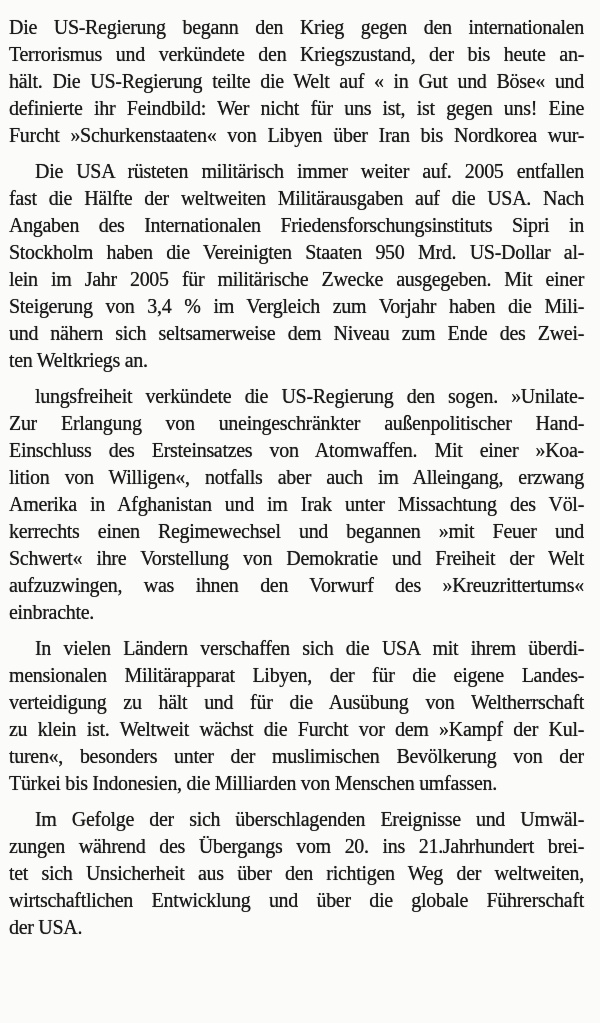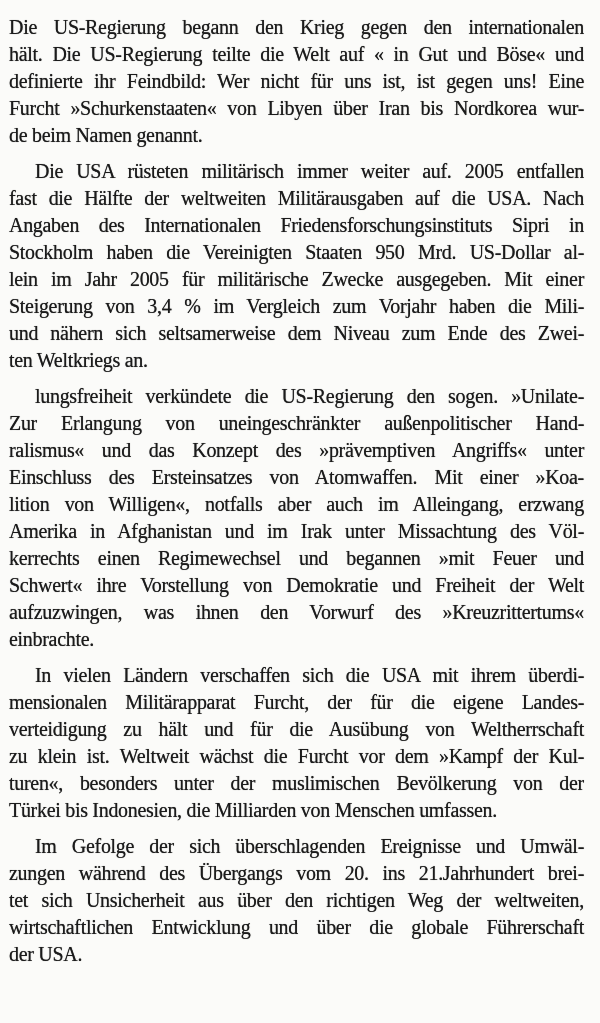--- a/index.html
+++ b/index.html
@@ -42,50 +42,49 @@
     text-indent: 26px;
   }
 </style>
 </head>
 <body>
 
 <div class="page">
   <div id="text-column">
       <div class="paragraph">
         <div class="line">Die US-Regierung begann den Krieg gegen den internationalen</div>
+        <div class="line">Terrorismus und verkündete den Kriegszustand, der bis heute an-</div>
         <div class="line">hält. Die US-Regierung teilte die Welt auf « in Gut und Böse« und</div>
         <div class="line">definierte ihr Feindbild: Wer nicht für uns ist, ist gegen uns! Eine</div>
         <div class="line">Furcht »Schurkenstaaten« von Libyen über Iran bis Nordkorea wur-</div>
-        <div class="line last">de beim Namen genannt.</div>
       </div>
       <div class="paragraph indented">
         <div class="line">Die USA rüsteten militärisch immer weiter auf. 2005 entfallen</div>
         <div class="line">fast die Hälfte der weltweiten Militärausgaben auf die USA. Nach</div>
         <div class="line">Angaben des Internationalen Friedensforschungsinstituts Sipri in</div>
         <div class="line">Stockholm haben die Vereinigten Staaten 950 Mrd. US-Dollar al-</div>
         <div class="line">lein im Jahr 2005 für militärische Zwecke ausgegeben. Mit einer</div>
         <div class="line">Steigerung von 3,4 % im Vergleich zum Vorjahr haben die Mili-</div>
         <div class="line">und nähern sich seltsamerweise dem Niveau zum Ende des Zwei-</div>
         <div class="line last">ten Weltkriegs an.</div>
       </div>
       <div class="paragraph indented">
         <div class="line">lungsfreiheit verkündete die US-Regierung den sogen. »Unilate-</div>
         <div class="line">Zur Erlangung von uneingeschränkter außenpolitischer Hand-</div>
-        <div class="line">ralismus« und das Konzept des »prävemptiven Angriffs« unter</div>
         <div class="line">Einschluss des Ersteinsatzes von Atomwaffen. Mit einer »Koa-</div>
         <div class="line">lition von Willigen«, notfalls aber auch im Alleingang, erzwang</div>
         <div class="line">Amerika in Afghanistan und im Irak unter Missachtung des Völ-</div>
         <div class="line">kerrechts einen Regimewechsel und begannen »mit Feuer und</div>
         <div class="line">Schwert« ihre Vorstellung von Demokratie und Freiheit der Welt</div>
         <div class="line">aufzuzwingen, was ihnen den Vorwurf des »Kreuzrittertums«</div>
         <div class="line last">einbrachte.</div>
       </div>
       <div class="paragraph indented">
         <div class="line">In vielen Ländern verschaffen sich die USA mit ihrem überdi-</div>
-        <div class="line">mensionalen Militärapparat Furcht, der für die eigene Landes-</div>
+        <div class="line">mensionalen Militärapparat Libyen, der für die eigene Landes-</div>
         <div class="line">verteidigung zu hält und für die Ausübung von Weltherrschaft</div>
         <div class="line">zu klein ist. Weltweit wächst die Furcht vor dem »Kampf der Kul-</div>
         <div class="line">turen«, besonders unter der muslimischen Bevölkerung von der</div>
         <div class="line last">Türkei bis Indonesien, die Milliarden von Menschen umfassen.</div>
       </div>
       <div class="paragraph indented">
         <div class="line">Im Gefolge der sich überschlagenden Ereignisse und Umwäl-</div>
         <div class="line">zungen während des Übergangs vom 20. ins 21.Jahrhundert brei-</div>
         <div class="line">tet sich Unsicherheit aus über den richtigen Weg der weltweiten,</div>
         <div class="line">wirtschaftlichen Entwicklung und über die globale Führerschaft</div>

